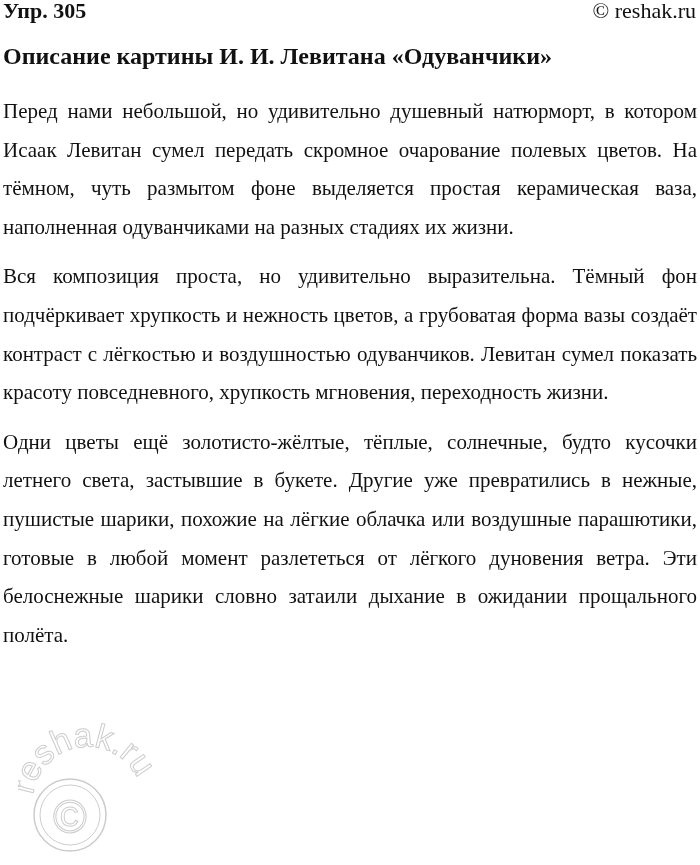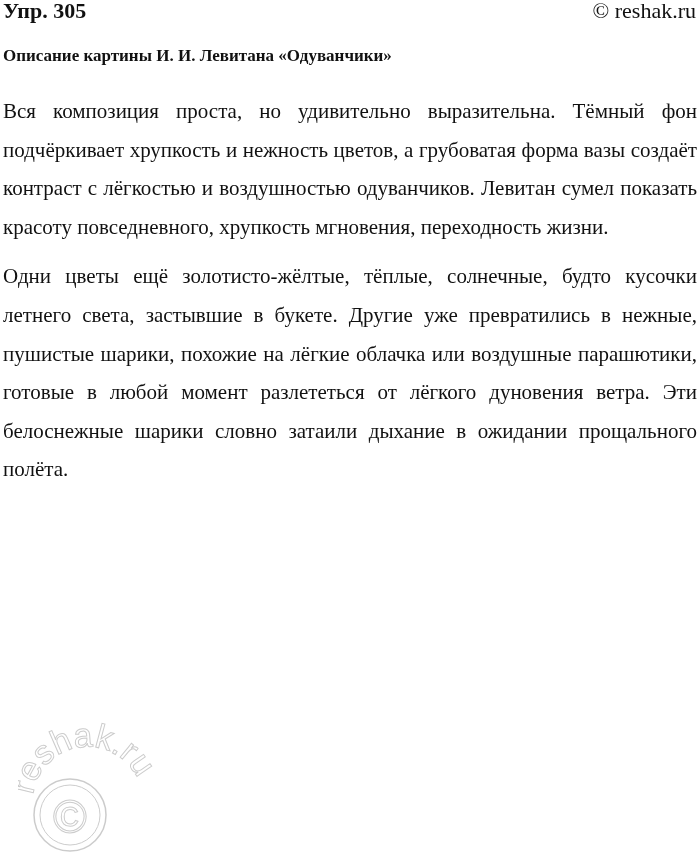--- a/index.html
+++ b/index.html
@@ -13,21 +13,21 @@
   .ex-num {
     position: absolute; left: 3px; top: -2px;
     font-weight: bold; font-size: 22px; line-height: 26px;
   }
   .copyright {
     position: absolute; right: 4px; top: -2px;
     font-size: 22px; line-height: 26px;
   }
   .title {
     position: absolute; left: 3px; top: 43px;
-    font-weight: bold; font-size: 17px; line-height: 26px; white-space: nowrap;
+    font-weight: bold; font-size: 24px; line-height: 26px; white-space: nowrap;
   }
   .content {
     position: absolute; left: 3px; top: 92px; width: 694px;
   }
   .para {
     font-size: 21px; line-height: 38.6px; text-align: justify;
     margin: 0 0 11px 0;
   }
   .watermark {
     position: absolute; left: 18px; top: 700px; width: 140px; height: 160px;
@@ -38,20 +38,21 @@
 <body>
 
 <div class="header">
   <div class="ex-num">Упр. 305</div>
   <div class="copyright">© reshak.ru</div>
 </div>
 
 <div class="title">Описание картины И. И. Левитана «Одуванчики»</div>
 
 <div class="content">
+  <p class="para">Перед нами небольшой, но удивительно душевный натюрморт, в котором Исаак Левитан сумел передать скромное очарование полевых цветов. На тёмном, чуть размытом фоне выделяется простая керамическая ваза, наполненная одуванчиками на разных стадиях их жизни.</p>
   <p class="para">Вся композиция проста, но удивительно выразительна. Тёмный фон подчёркивает хрупкость и нежность цветов, а грубоватая форма вазы создаёт контраст с лёгкостью и воздушностью одуванчиков. Левитан сумел показать красоту повседневного, хрупкость мгновения, переходность жизни.</p>
   <p class="para">Одни цветы ещё золотисто-жёлтые, тёплые, солнечные, будто кусочки летнего света, застывшие в букете. Другие уже превратились в нежные, пушистые шарики, похожие на лёгкие облачка или воздушные парашютики, готовые в любой момент разлететься от лёгкого дуновения ветра. Эти белоснежные шарики словно затаили дыхание в ожидании прощального полёта.</p>
 </div>
 
 <div class="watermark">
   <svg width="140" height="160" viewBox="0 0 140 160">
     <defs>
       <path id="arcPath" d="M 15 95 A 55 55 0 0 1 120 80" fill="none"></path>
     </defs>
     <circle cx="52" cy="115" r="36" fill="none" stroke="#999" stroke-width="1.5"></circle>

